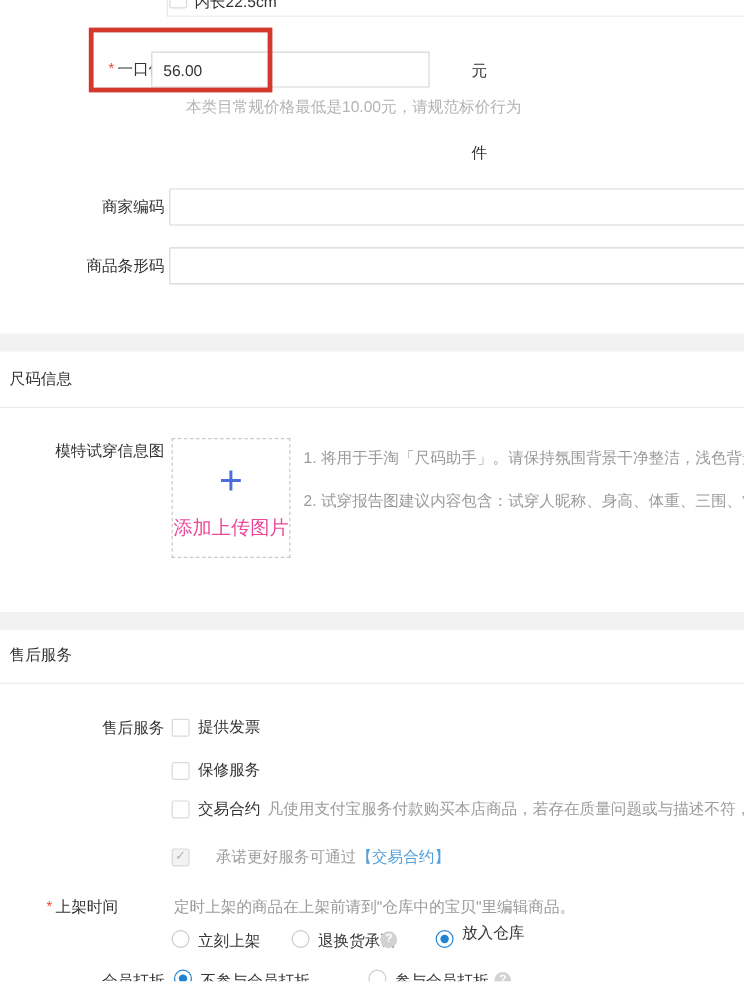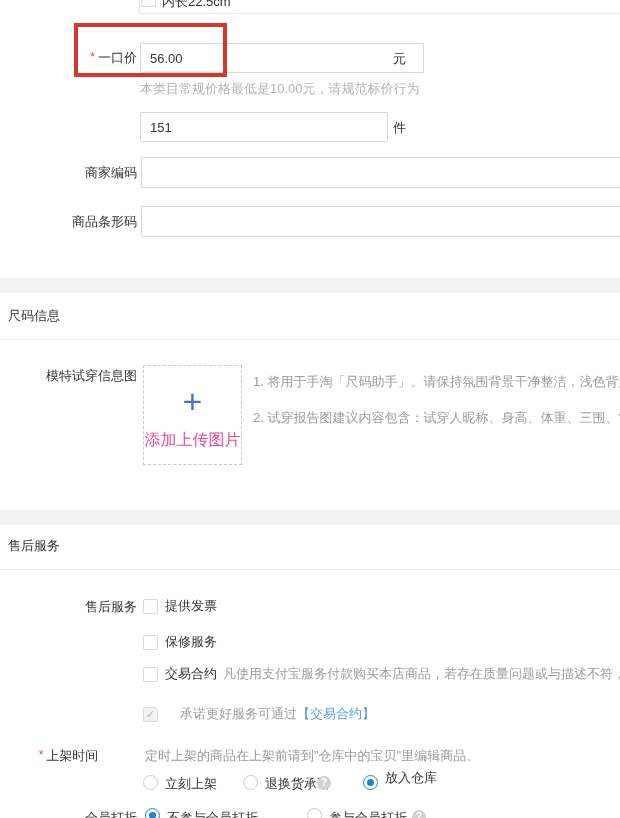--- a/index.html
+++ b/index.html
@@ -72,25 +72,24 @@
 <div class="screen">
 
   <div class="vline" style="left:139px; top:0; height:14px;"></div>
   <div class="hline" style="left:139px; top:13px; width:481px;"></div>
   <span class="checkbox top-cut-checkbox"></span>
   <span class="top-cut-label">内长22.5cm</span>
 
   <div class="red-rect"></div>
 
   <div class="flabel" style="top:50px;"><span class="req">*</span><span>一口价</span></div>
-  <input class="finput" style="left: 140px; top: 43px; width: 284px; height: 30px;" readonly="" value="56.00">
+  <input class="finput" style="left: 126px; top: 43px; width: 232px; height: 30px;" readonly="" value="56.00">
   <div class="unit" style="left:393px; top:51px;">元</div>
-  <div class="hint" style="left:140px; top:81px;">本类目常规价格最低是10.00元，请规范标价行为</div>
+  <div class="hint" style="left:155px; top:81px;">本类目常规价格最低是10.00元，请规范标价行为</div>
 
-  <input class="finput" style="left: 140px; top: 112px; width: 248px; height: 30px;" readonly="" value="151">
   <div class="unit" style="left:393px; top:120px;">件</div>
 
   <div class="flabel" style="top:165px;">商家编码</div>
   <input class="finput" style="left: 141px; top: 157px; width: 520px; height: 31px;" value="">
 
   <div class="flabel" style="top:214px;">商品条形码</div>
   <input class="finput" style="left: 141px; top: 206px; width: 520px; height: 31px;" value="">
 
   <div class="band" style="top:278px;"></div>
   <div class="section-title" style="top:308px;">尺码信息</div>

